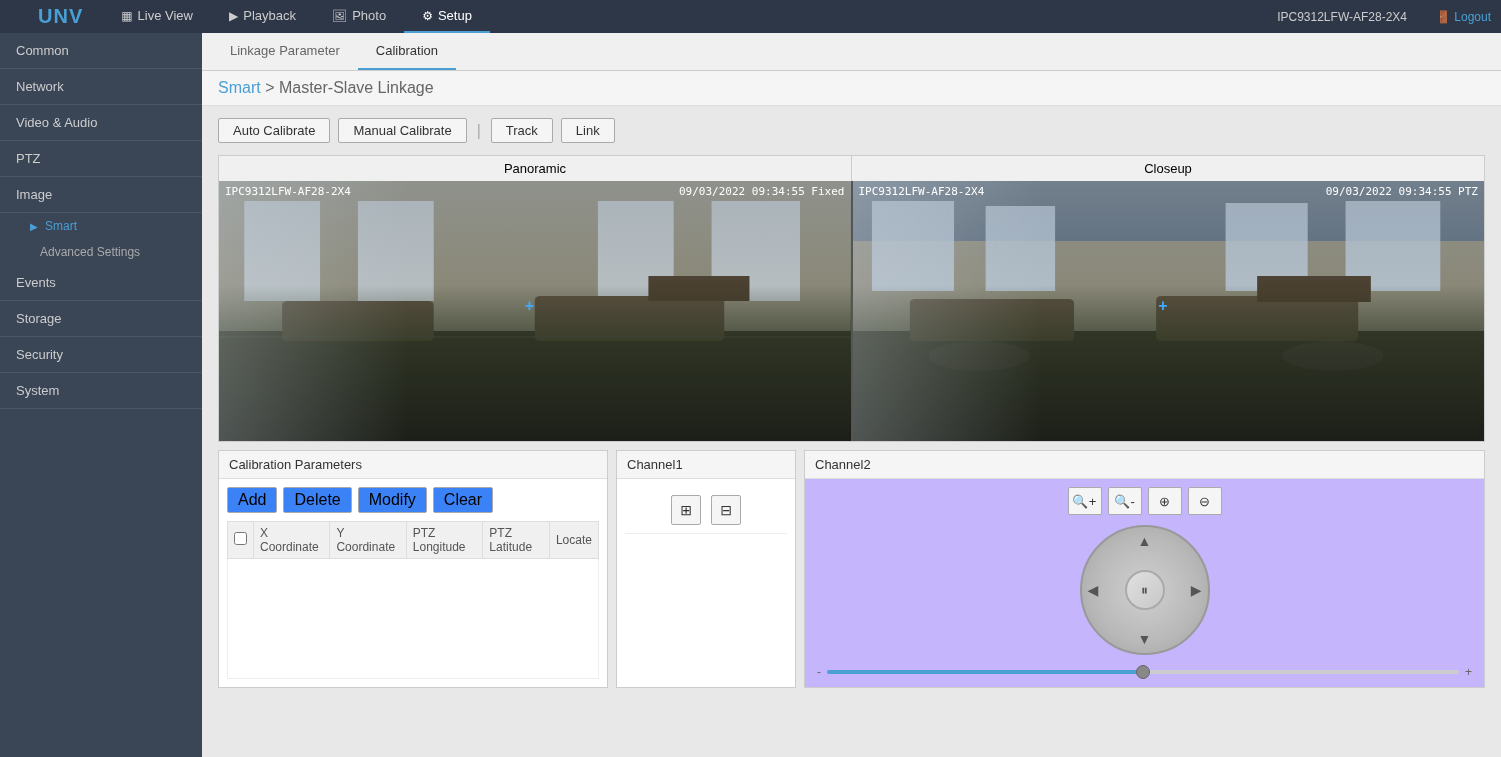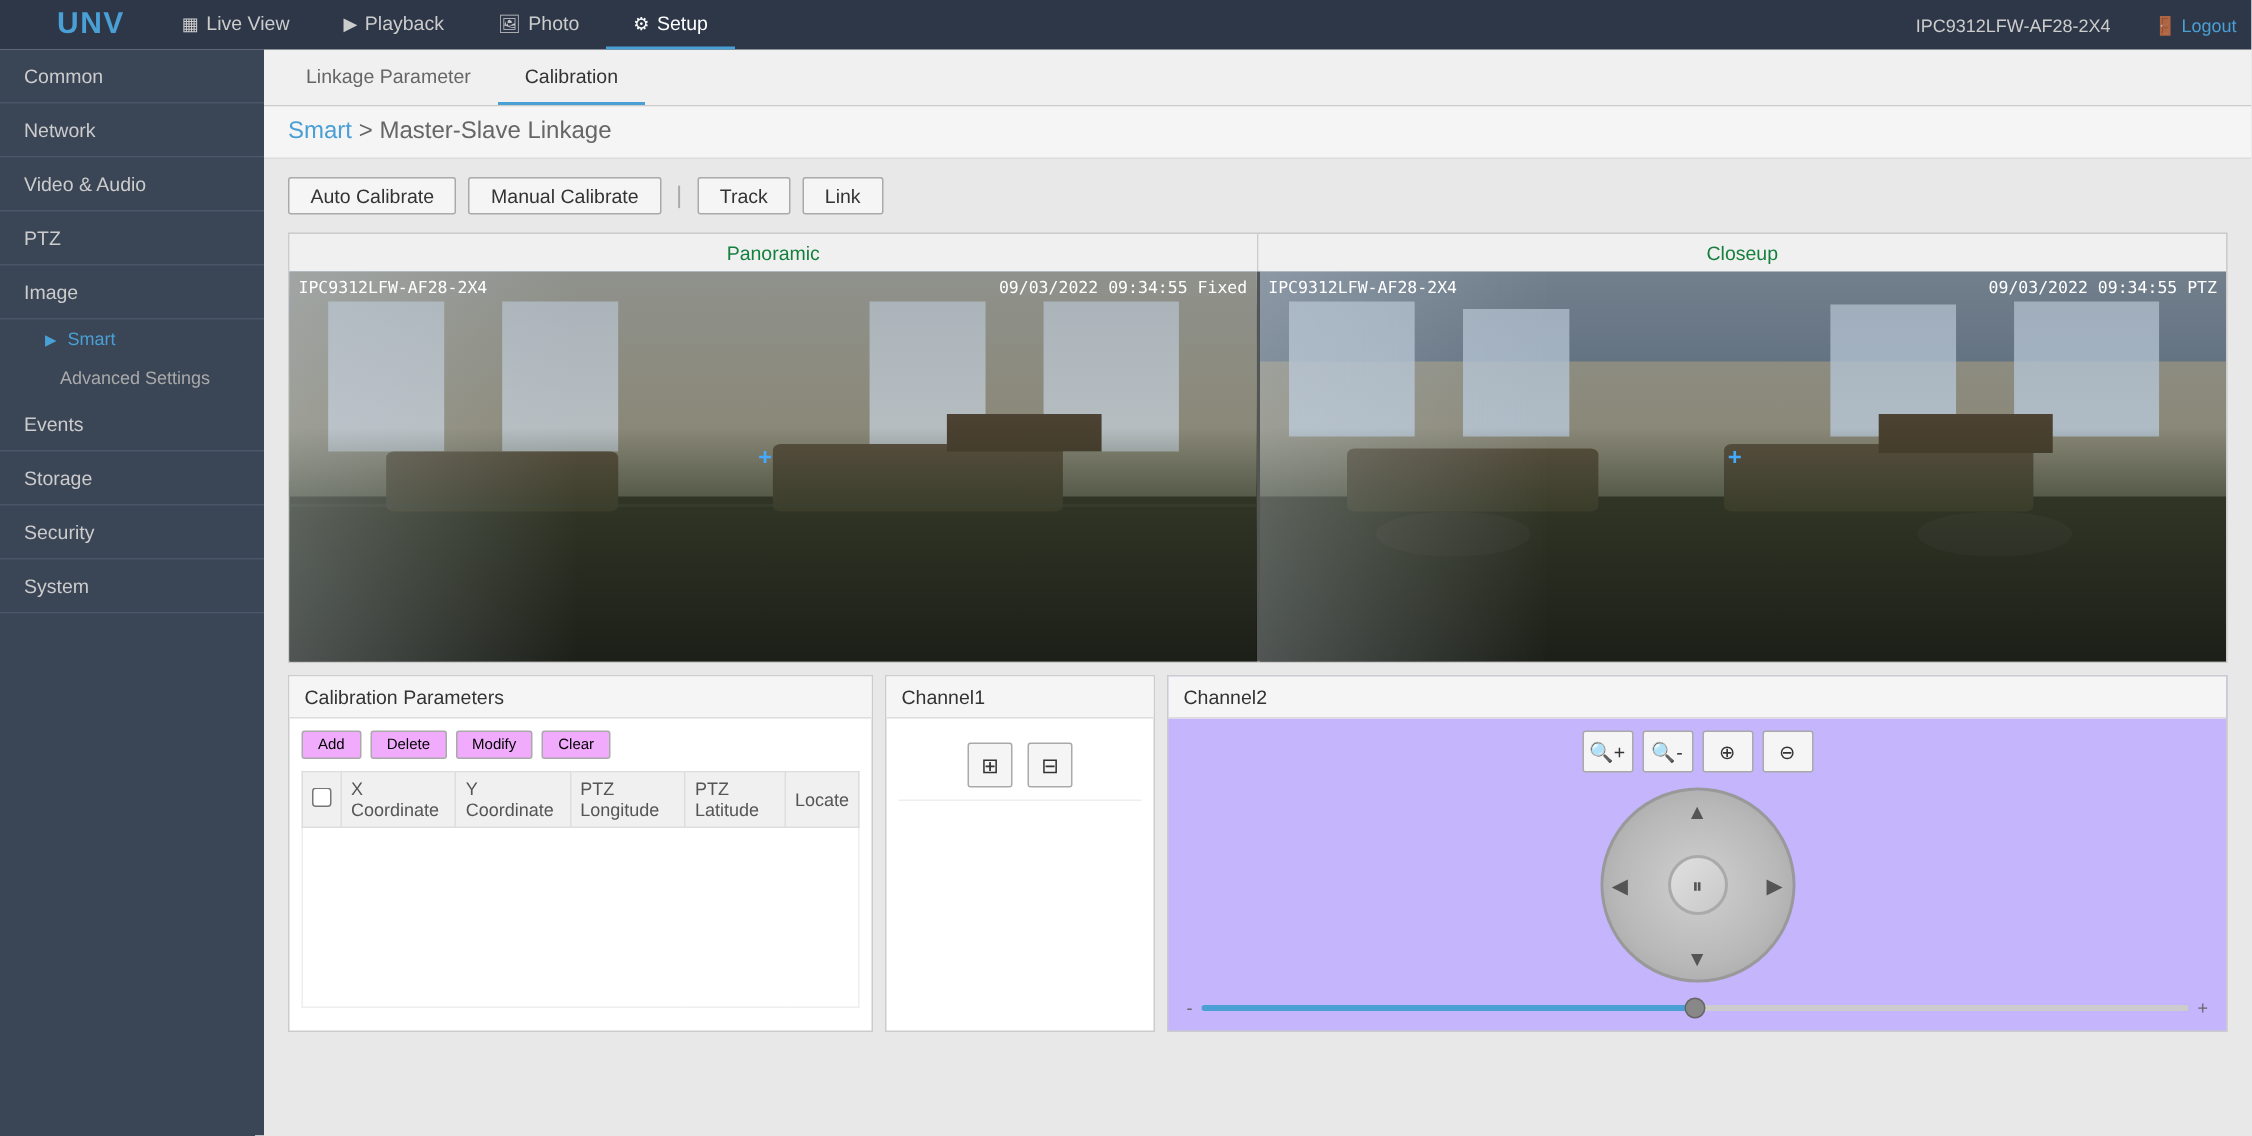--- a/index.html
+++ b/index.html
@@ -51,21 +51,21 @@
     .logout-btn { color: #4a9fd4; cursor: pointer; margin-left: 19px; }
 
     
     .main-layout {
       display: flex;
       height: calc(100vh - 33px);
     }
 
     
     .sidebar {
-      width: 176px;
+      width: 202px;
       background: #3a4556;
       flex-shrink: 0;
       overflow-y: auto;
     }
     .sidebar-item {
       padding: 10px 16px;
       color: #ccc;
       cursor: pointer;
       font-size: 13px;
       border-bottom: 1px solid #4a5568;
@@ -229,23 +229,23 @@
     .panel-content { padding: 8px; }
 
     .calib-buttons {
       display: flex;
       gap: 6px;
       margin-bottom: 8px;
     }
     .calib-btn {
       padding: 3px 10px;
       border: 1px solid #aaa;
-      background: #f0abfc;
-      cursor: pointer;
-      font-size: 10px;
+      background: #3b82f6;
+      cursor: pointer;
+      font-size: 16px;
       border-radius: 2px;
     }
 
     .calib-table {
       width: 100%;
       border-collapse: collapse;
       font-size: 12px;
     }
     .calib-table th {
       background: #f0f0f0;
@@ -397,21 +397,21 @@
       margin-bottom: 8px;
     }
     .views-header {
       display: flex;
     }
     .view-header-item {
       flex: 1;
       text-align: center;
       padding: 5px;
       font-size: 13px;
-      color: #15803d;
+      color: #000000;
       background: #f0f0f0;
       border-right: 1px solid #ccc;
     }
     .view-header-item:last-child { border-right: none; }
   </style>
 </head>
 <body>
 
 <div class="top-nav">
   <div class="logo">

